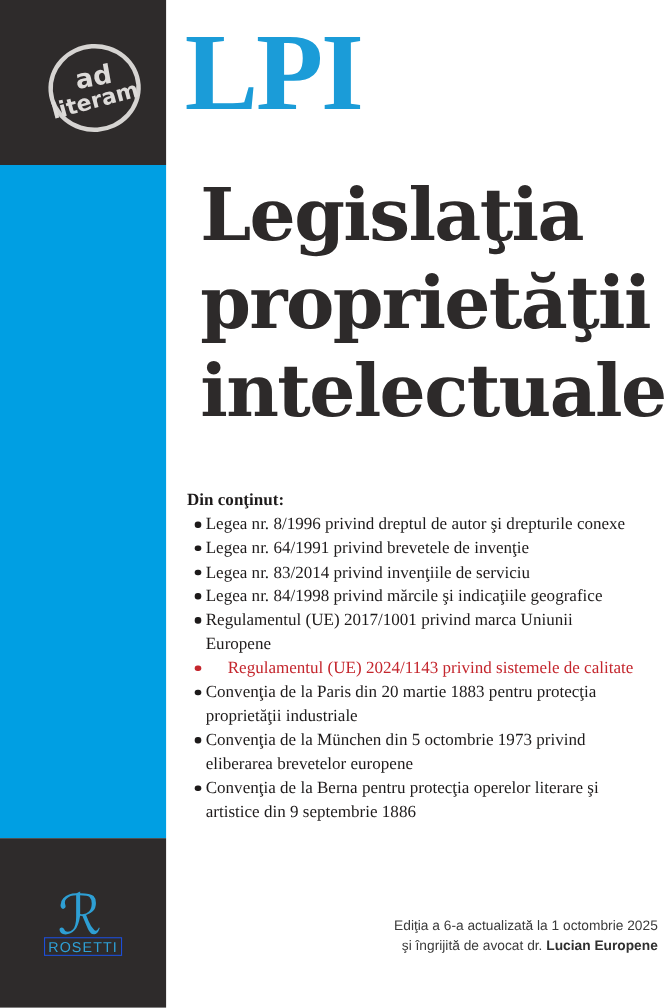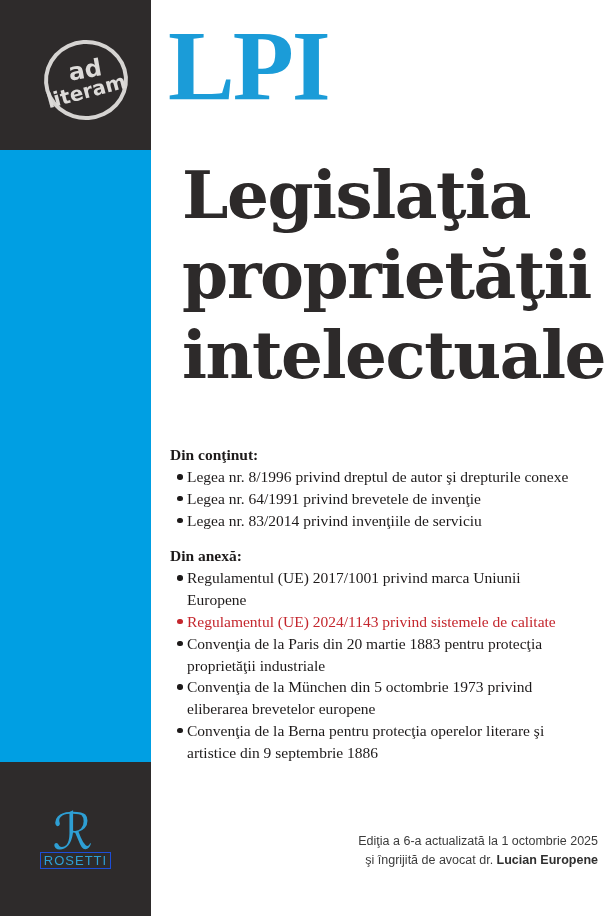--- a/index.html
+++ b/index.html
@@ -66,21 +66,21 @@
   }
   .content h2.second { margin-top: 14px; }
   ul.blist { list-style: none; margin: 0; padding: 0; }
   ul.blist li { display: flex; font-size: 15.5px; line-height: 21.8px; }
   .bullet { flex: 0 0 17px; position: relative; }
   .bullet::after {
     content: ""; position: absolute; left: 7px; top: 8px;
     width: 5.5px; height: 5.5px; border-radius: 50%; background: #1d1a1a;
   }
   li .txt { white-space: nowrap; }
-  li.red { color: #c4262d; }
+  li.red { color: #c4262d; gap: 20px; }
   li.red .bullet::after { background: #c4262d; }
 
   
   .edition {
     position: absolute; right: 10px; top: 832px;
     text-align: right;
     font-family: "Liberation Sans", sans-serif;
     font-size: 12.5px; line-height: 19px; color: #3b3b3b;
     white-space: nowrap;
   }
@@ -135,23 +135,26 @@
         <div class="txt">Legea nr. 8/1996 privind dreptul de autor şi drepturile conexe</div>
       </li>
       <li>
         <span class="bullet"></span>
         <div class="txt">Legea nr. 64/1991 privind brevetele de invenţie</div>
       </li>
       <li>
         <span class="bullet"></span>
         <div class="txt">Legea nr. 83/2014 privind invenţiile de serviciu</div>
       </li>
+      <li>
+        <span class="bullet"></span>
+        <div class="txt">Legea nr. 84/1998 privind mărcile şi indicaţiile geografice</div>
+      </li>
     </ul>
 
-    <h2 class="second">Din anexă:</h2>
     <ul class="blist">
       <li>
         <span class="bullet"></span>
         <div>
           <div class="txt">Regulamentul (UE) 2017/1001 privind marca Uniunii</div>
           <div class="txt">Europene</div>
         </div>
       </li>
       <li class="red">
         <span class="bullet"></span>

